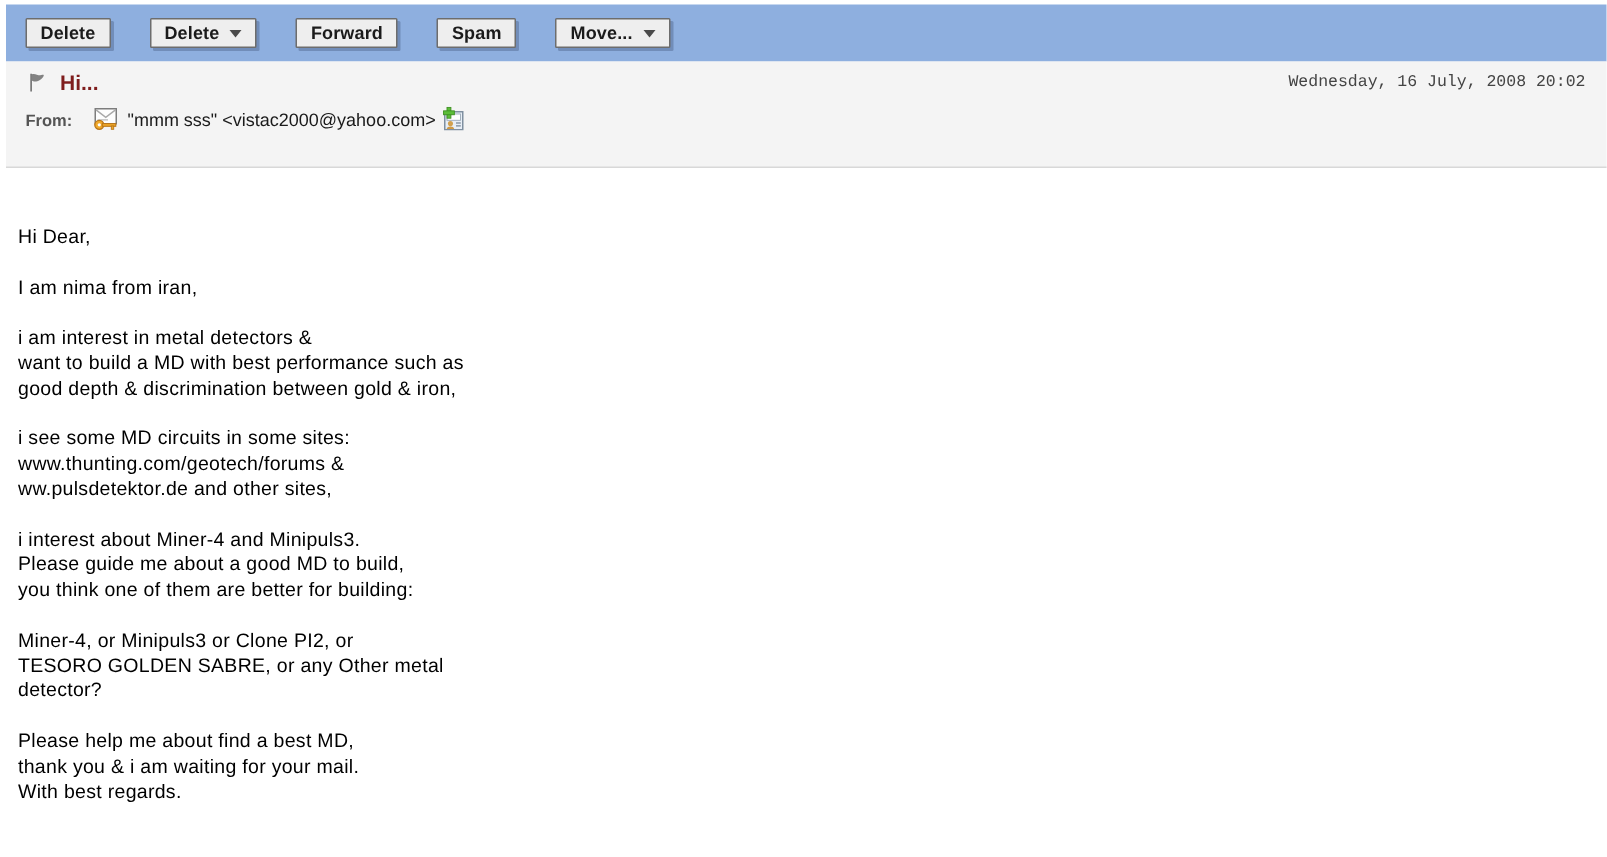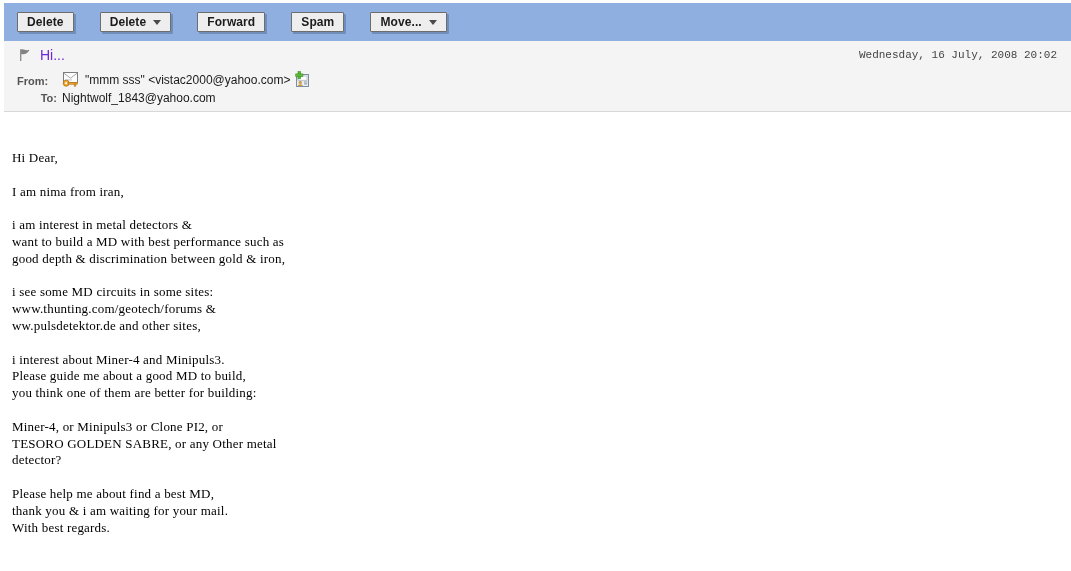--- a/index.html
+++ b/index.html
@@ -96,22 +96,22 @@
     top: 2px;
     width: 14px;
     height: 14px;
   }
   .subject-text {
     position: absolute;
     left: 23px;
     top: 0;
     font-family: "Liberation Sans", sans-serif;
     font-size: 14px;
-    font-weight: normal;
-    color: #6d28d9;
+    font-weight: bold;
+    color: #7f1d1d;
     line-height: 18px;
   }
   .date-text {
     position: absolute;
     right: 4px;
     top: 2px;
     font-family: Liberation Mono, monospace;
     font-size: 11px;
     color: #444444;
     line-height: 15px;
@@ -168,21 +168,21 @@
     left: 4px;
     top: 113px;
     right: 0;
     bottom: 0;
     background: #ffffff;
     overflow: hidden;
   }
   .body-text {
     margin: 0;
     padding: 37px 0 0 8px;
-    font-family: Liberation Serif, serif;
+    font-family: Liberation Sans, sans-serif;
     font-size: 13px;
     line-height: 16.8px;
     color: #000000;
     white-space: pre-wrap;
     letter-spacing: 0.2px;
   }
 </style>
 </head>
 <body>
 
@@ -242,24 +242,20 @@
         <rect x="5" y="5" width="9" height="4.2" fill="#ffffff" stroke="#9aa8b6" stroke-width="0.6"></rect>
         <circle cx="7.3" cy="11.4" r="1.7" fill="#d1a04e"></circle>
         <path d="M4.8 15 C5.0 12.8 9.6 12.8 9.8 15 Z" fill="#cf9a45"></path>
         <rect x="11" y="10.5" width="3.2" height="1" fill="#8b98a6"></rect>
         <rect x="11" y="12.4" width="3.2" height="1" fill="#8b98a6"></rect>
         <rect x="5.0" y="0.6" width="2.6" height="7.2" fill="#5bbd38" stroke="#3e8f22" stroke-width="0.6"></rect>
         <rect x="2.7" y="2.9" width="7.2" height="2.6" fill="#5bbd38" stroke="#3e8f22" stroke-width="0.6"></rect>
       </svg>
     </div>
 
-    <div class="to-row">
-      <span class="hdr-label">To:</span>
-      <span class="hdr-value">Nightwolf_1843@yahoo.com</span>
-    </div>
 
   </div>
 
   <div class="msg-body">
     <pre class="body-text">Hi Dear,
 
 I am nima from iran,
 
 i am interest in metal detectors &amp;
 want to build a MD with best performance such as

